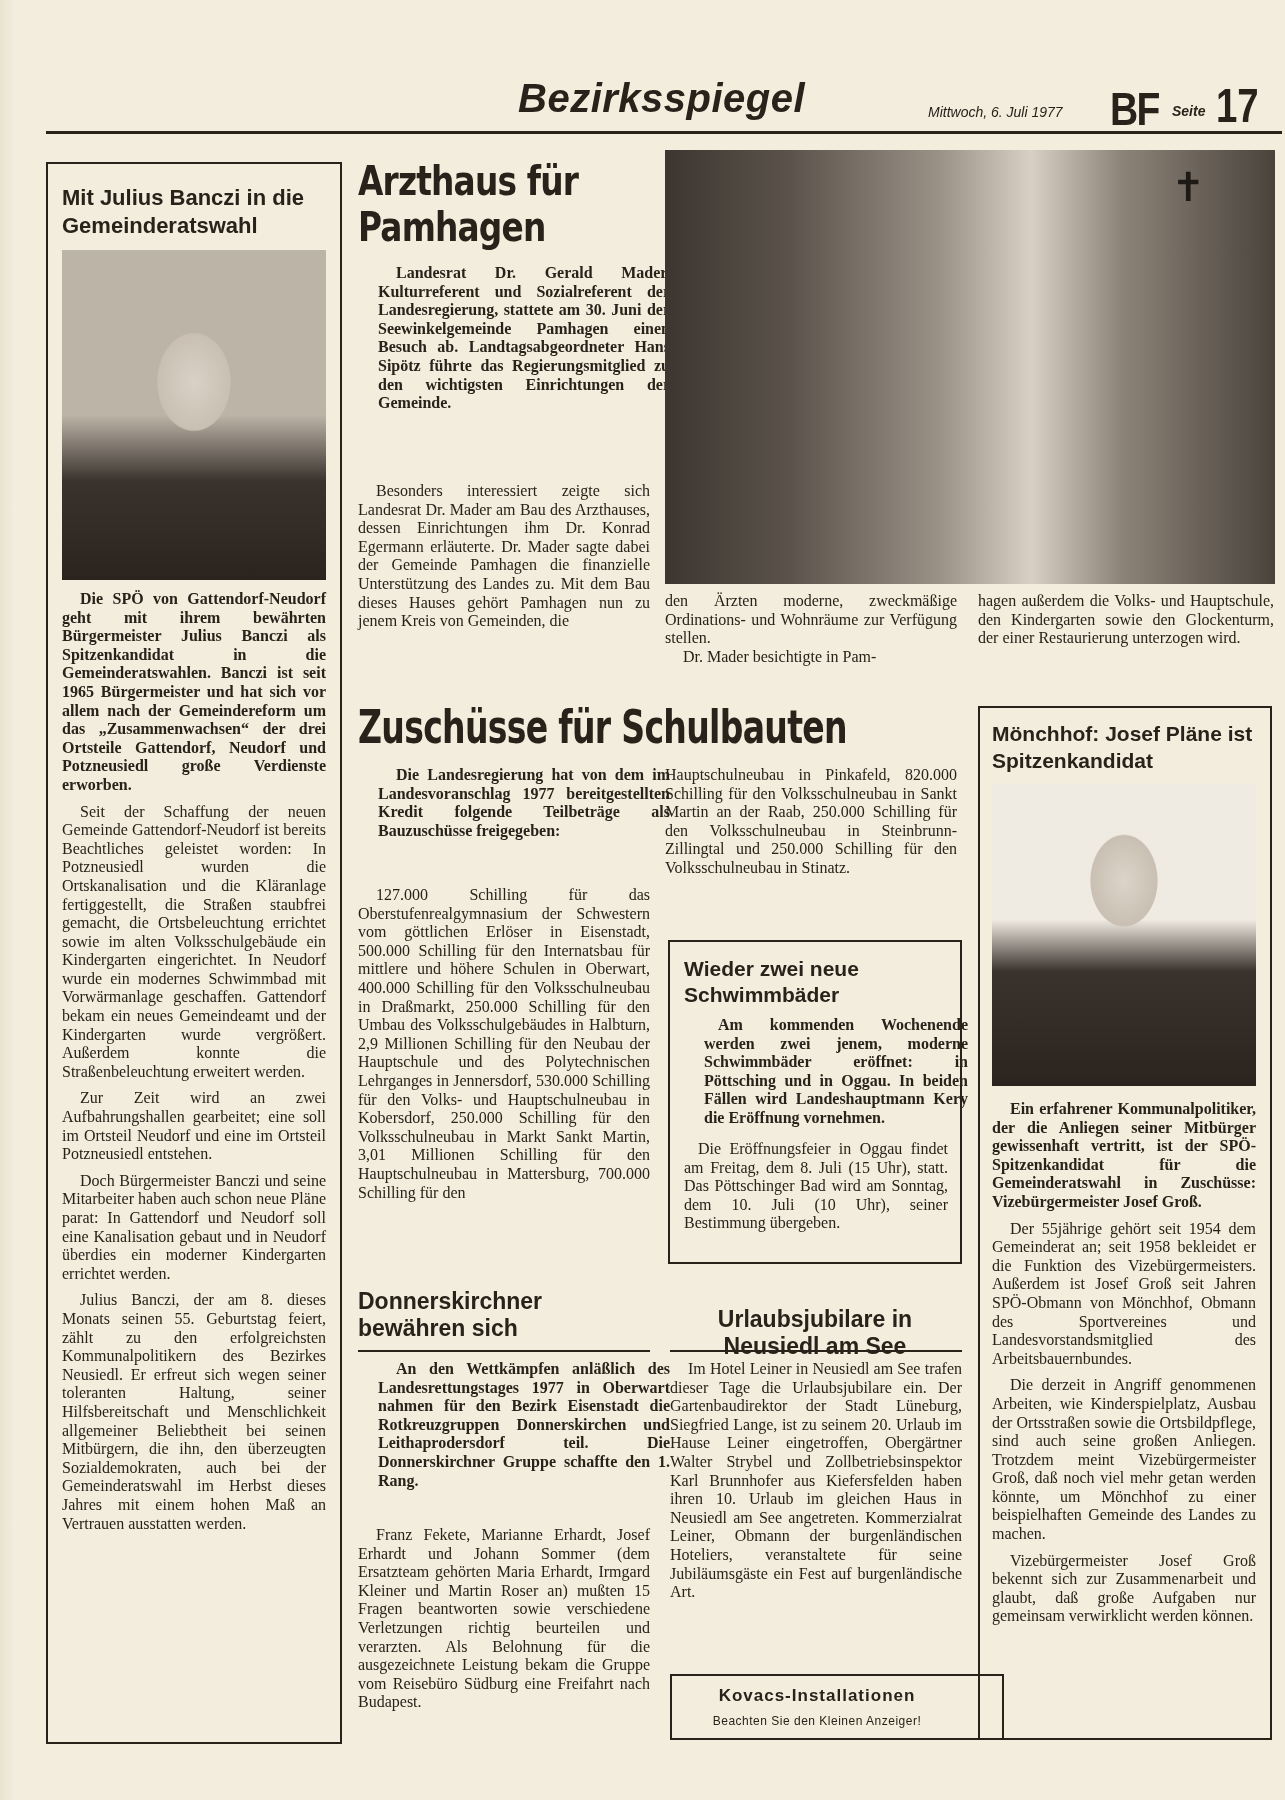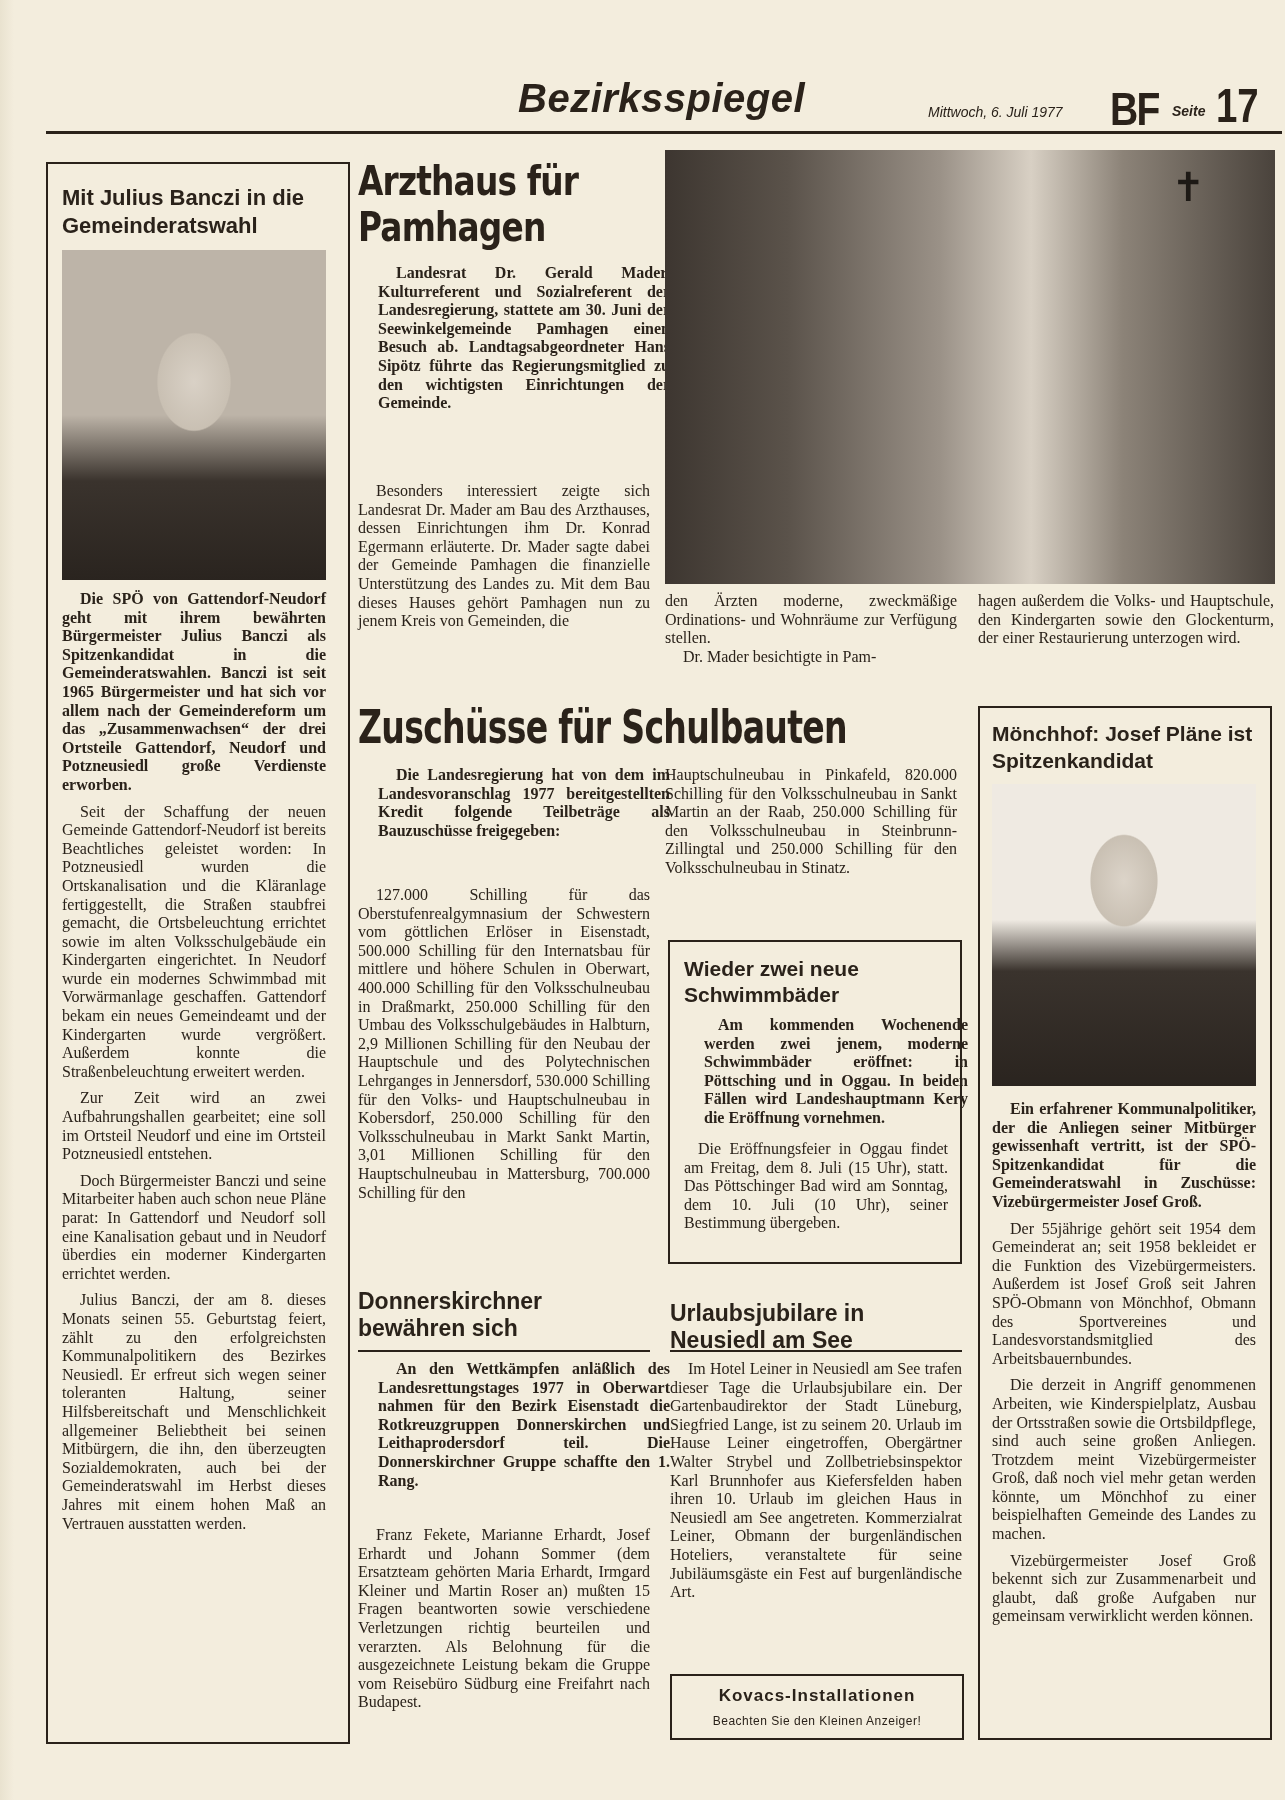--- a/index.html
+++ b/index.html
@@ -40,21 +40,21 @@
 
 <div class="page">
 
   <div class="abs sans masthead-title">Bezirksspiegel</div>
   <div class="abs sans masthead-date">Mittwoch, 6. Juli 1977</div>
   <div class="abs sans masthead-bf">BF</div>
   <div class="abs sans masthead-seite">Seite</div>
   <div class="abs sans masthead-num">17</div>
   <div class="abs rule"></div>
 
-  <div class="abs box" style="left:46px;top:162px;width:292px;height:1578px;padding-left:8px;">
+  <div class="abs box" style="left:46px;top:162px;width:292px;height:1578px;">
     <div class="abs sans headline-box" style="left:14px;top:20px;width:270px;">Mit Julius Banczi in die Gemeinderatswahl</div>
     <div class="abs photo photo-portrait1" style="left:14px;top:86px;width:264px;height:330px;"></div>
     <div class="abs serif body" style="left:14px;top:426px;width:264px;">
       <p class="bold">Die SPÖ von Gattendorf-Neudorf geht mit ihrem bewährten Bürgermeister Julius Banczi als Spitzenkandidat in die Gemeinderatswahlen. Banczi ist seit 1965 Bürgermeister und hat sich vor allem nach der Gemeindereform um das „Zusammenwachsen“ der drei Ortsteile Gattendorf, Neudorf und Potzneusiedl große Verdienste erworben.</p>
       <p>Seit der Schaffung der neuen Gemeinde Gattendorf-Neudorf ist bereits Beachtliches geleistet worden: In Potzneusiedl wurden die Ortskanalisation und die Kläranlage fertiggestellt, die Straßen staubfrei gemacht, die Ortsbeleuchtung errichtet sowie im alten Volksschulgebäude ein Kindergarten eingerichtet. In Neudorf wurde ein modernes Schwimmbad mit Vorwärmanlage geschaffen. Gattendorf bekam ein neues Gemeindeamt und der Kindergarten wurde vergrößert. Außerdem konnte die Straßenbeleuchtung erweitert werden.</p>
       <p>Zur Zeit wird an zwei Aufbahrungshallen gearbeitet; eine soll im Ortsteil Neudorf und eine im Ortsteil Potzneusiedl entstehen.</p>
       <p>Doch Bürgermeister Banczi und seine Mitarbeiter haben auch schon neue Pläne parat: In Gattendorf und Neudorf soll eine Kanalisation gebaut und in Neudorf überdies ein moderner Kindergarten errichtet werden.</p>
       <p>Julius Banczi, der am 8. dieses Monats seinen 55. Geburtstag feiert, zählt zu den erfolgreichsten Kommunalpolitikern des Bezirkes Neusiedl. Er erfreut sich wegen seiner toleranten Haltung, seiner Hilfsbereitschaft und Menschlichkeit allgemeiner Beliebtheit bei seinen Mitbürgern, die ihn, den überzeugten Sozialdemokraten, auch bei der Gemeinderatswahl im Herbst dieses Jahres mit einem hohen Maß an Vertrauen ausstatten werden.</p>
     </div>
   </div>
@@ -88,26 +88,26 @@
   </div>
 
   <div class="abs" style="left:358px;top:1288px;width:292px;height:460px;">
     <div class="abs sans subhead" style="left:0;top:0;width:260px;">Donnerskirchner bewähren sich</div>
     <div class="abs hr" style="left:0;top:62px;width:292px;"></div>
     <div class="abs serif body bold" style="left:0;top:72px;width:292px;text-indent:18px;">An den Wettkämpfen anläßlich des Landesrettungstages 1977 in Oberwart nahmen für den Bezirk Eisenstadt die Rotkreuzgruppen Donnerskirchen und Leithaprodersdorf teil. Die Donnerskirchner Gruppe schaffte den 1. Rang.</div>
     <div class="abs serif body" style="left:0;top:238px;width:292px;text-indent:18px;">Franz Fekete, Marianne Erhardt, Josef Erhardt und Johann Sommer (dem Ersatzteam gehörten Maria Erhardt, Irmgard Kleiner und Martin Roser an) mußten 15 Fragen beantworten sowie verschiedene Verletzungen richtig beurteilen und verarzten. Als Belohnung für die ausgezeichnete Leistung bekam die Gruppe vom Reisebüro Südburg eine Freifahrt nach Budapest.</div>
   </div>
 
   <div class="abs" style="left:670px;top:1288px;width:292px;height:380px;">
-    <div class="abs sans subhead" style="left:0;top:12px;width:290px;">Urlaubsjubilare in Neusiedl am See</div>
+    <div class="abs sans subhead" style="left:0;top:18px;width:290px;text-align:center;">Urlaubsjubilare in Neusiedl am See</div>
     <div class="abs hr" style="left:0;top:62px;width:292px;"></div>
     <div class="abs serif body" style="left:0;top:72px;width:292px;text-indent:18px;">Im Hotel Leiner in Neusiedl am See trafen dieser Tage die Urlaubsjubilare ein. Der Gartenbaudirektor der Stadt Lüneburg, Siegfried Lange, ist zu seinem 20. Urlaub im Hause Leiner eingetroffen, Obergärtner Walter Strybel und Zollbetriebsinspektor Karl Brunnhofer aus Kiefersfelden haben ihren 10. Urlaub im gleichen Haus in Neusiedl am See angetreten. Kommerzialrat Leiner, Obmann der burgenländischen Hoteliers, veranstaltete für seine Jubiläumsgäste ein Fest auf burgenländische Art.</div>
   </div>
 
-  <div class="abs box" style="left:670px;top:1674px;width:290px;height:62px;">
+  <div class="abs box" style="left:670px;top:1674px;width:290px;height:62px;padding-left:40px;">
     <div class="abs sans ad-title" style="left:0;top:10px;width:290px;">Kovacs-Installationen</div>
     <div class="abs sans ad-sub" style="left:0;top:38px;width:290px;">Beachten Sie den Kleinen Anzeiger!</div>
   </div>
 
   <div class="abs box" style="left:978px;top:706px;width:290px;height:1030px;">
     <div class="abs sans headline-box" style="left:12px;top:12px;width:270px;font-size:21px;line-height:27px;">Mönchhof: Josef Pläne ist Spitzenkandidat</div>
     <div class="abs photo photo-portrait2" style="left:12px;top:76px;width:264px;height:302px;"></div>
     <div class="abs serif body" style="left:12px;top:392px;width:264px;">
       <p class="bold">Ein erfahrener Kommunalpolitiker, der die Anliegen seiner Mitbürger gewissenhaft vertritt, ist der SPÖ-Spitzenkandidat für die Gemeinderatswahl in Zuschüsse: Vizebürgermeister Josef Groß.</p>
       <p>Der 55jährige gehört seit 1954 dem Gemeinderat an; seit 1958 bekleidet er die Funktion des Vizebürgermeisters. Außerdem ist Josef Groß seit Jahren SPÖ-Obmann von Mönchhof, Obmann des Sportvereines und Landesvorstandsmitglied des Arbeitsbauernbundes.</p>

